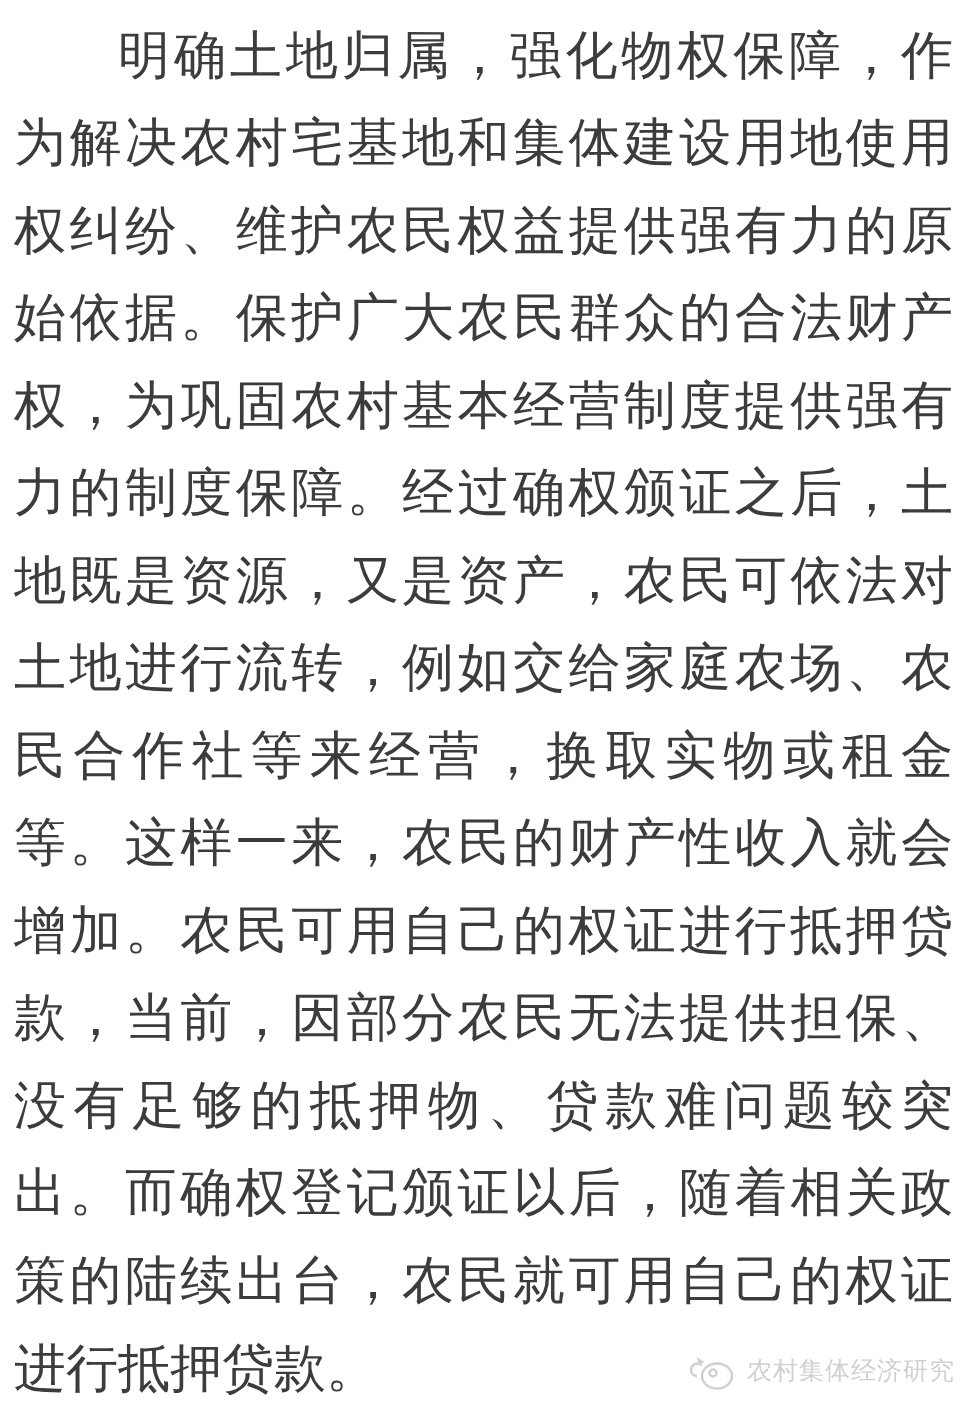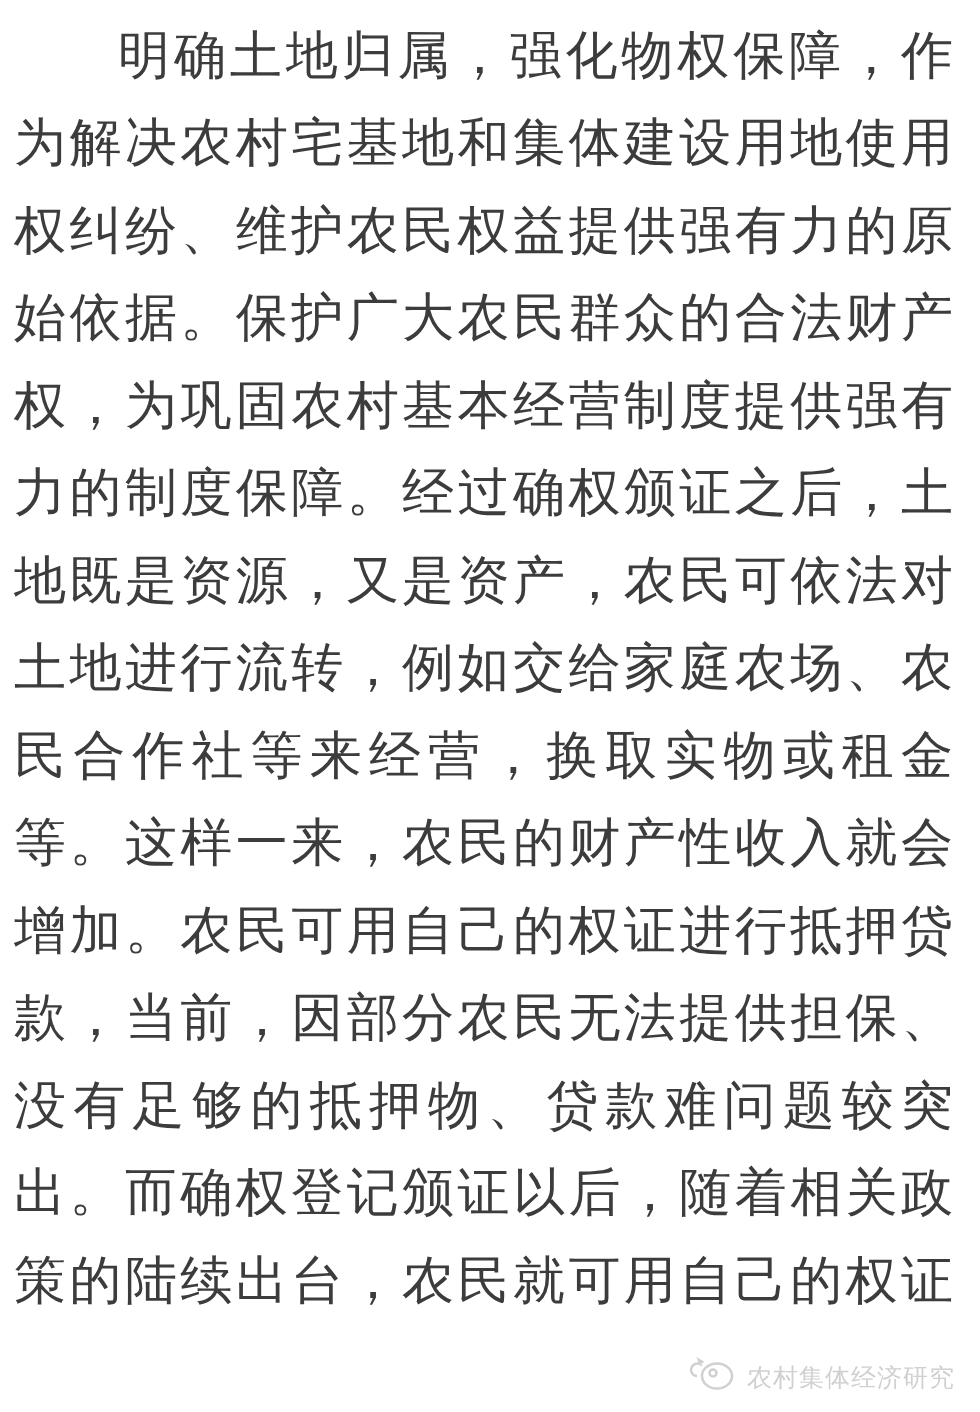--- a/index.html
+++ b/index.html
@@ -36,21 +36,21 @@
   .line.nojust {
     display: block;
     line-height: 87.5px;
     letter-spacing: 0px;
   }
   .watermark {
     position: absolute;
     right: 25px;
     bottom: 18px;
     display: flex;
-    align-items: flex-end;
+    align-items: flex-start;
     gap: 8px;
     color: #d0d0d0;
     font-size: 25px;
     font-weight: 400;
     letter-spacing: 1px;
     text-shadow: 0 1px 0 #ffffff;
     white-space: nowrap;
   }
   .watermark svg { display: block; }
 </style>
@@ -333,20 +333,21 @@
       <span>民</span>
       <span>就</span>
       <span>可</span>
       <span>用</span>
       <span>自</span>
       <span>己</span>
       <span>的</span>
       <span>权</span>
       <span>证</span>
     </div>
+  <div class="line nojust">进行抵押贷款。</div>
 
   <div class="watermark">
     <span>
       <svg width="56" height="40" viewBox="0 0 56 40">
         <g fill="none" stroke="#d0d0d0" stroke-width="2.5">
           <path d="M14 22c-3 0-6-2.5-6-6s3-6.5 6.5-6.5c1 0 2 .2 2.8.6l-1.5-4.3 4.6 2.7"></path>
           <ellipse cx="34" cy="22" rx="15" ry="12.5"></ellipse>
           <circle cx="30" cy="19" r="3.5"></circle>
         </g>
       </svg>

